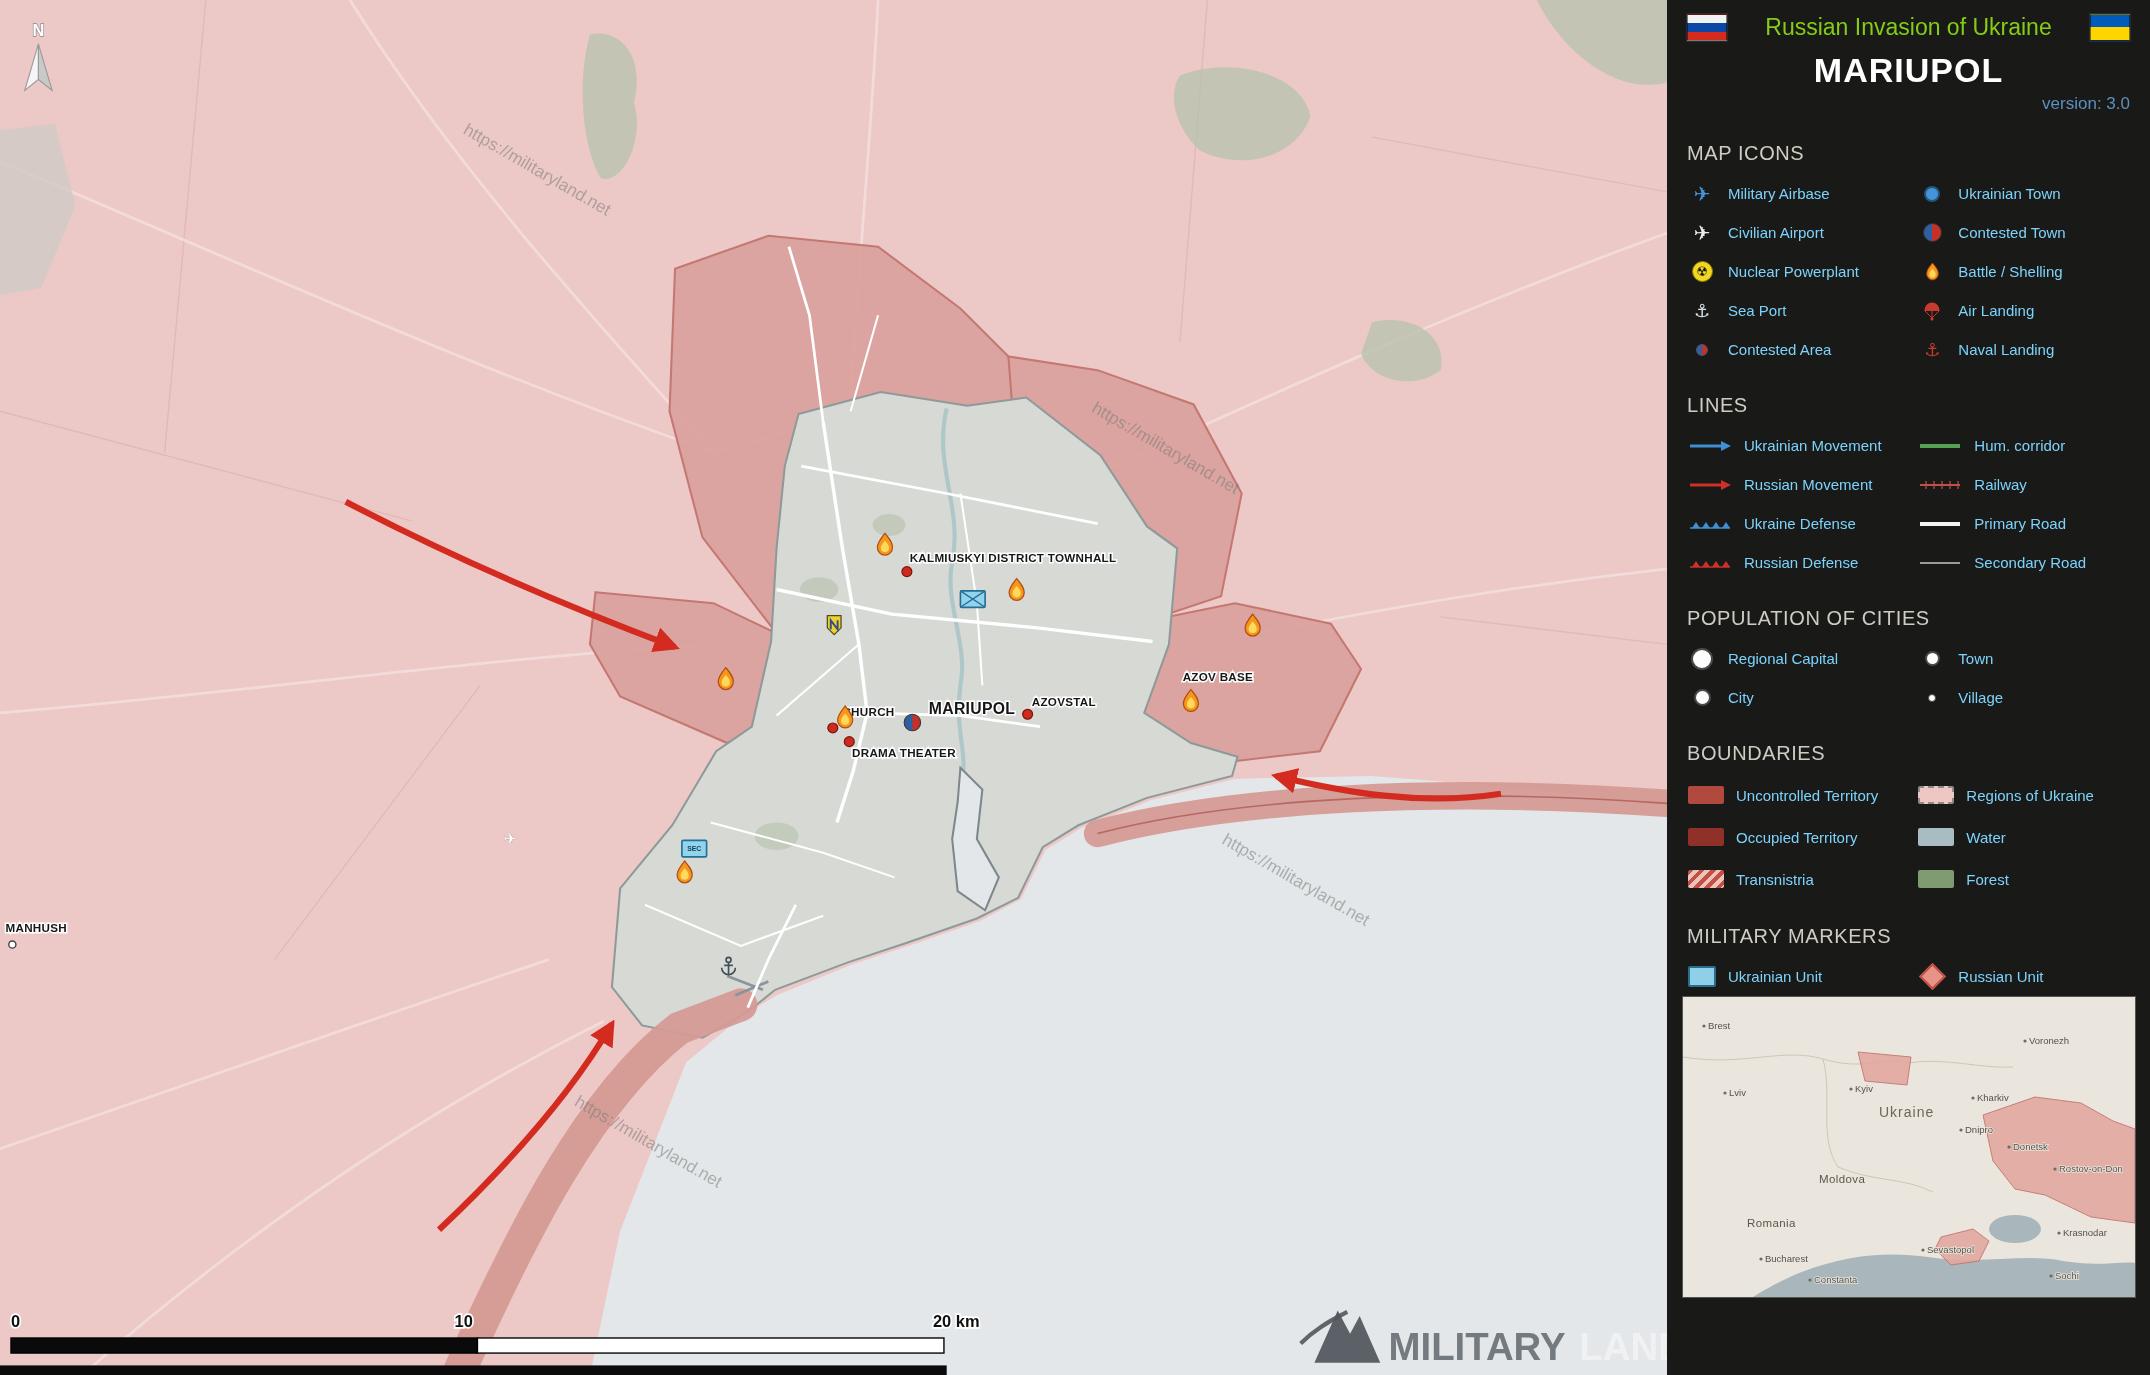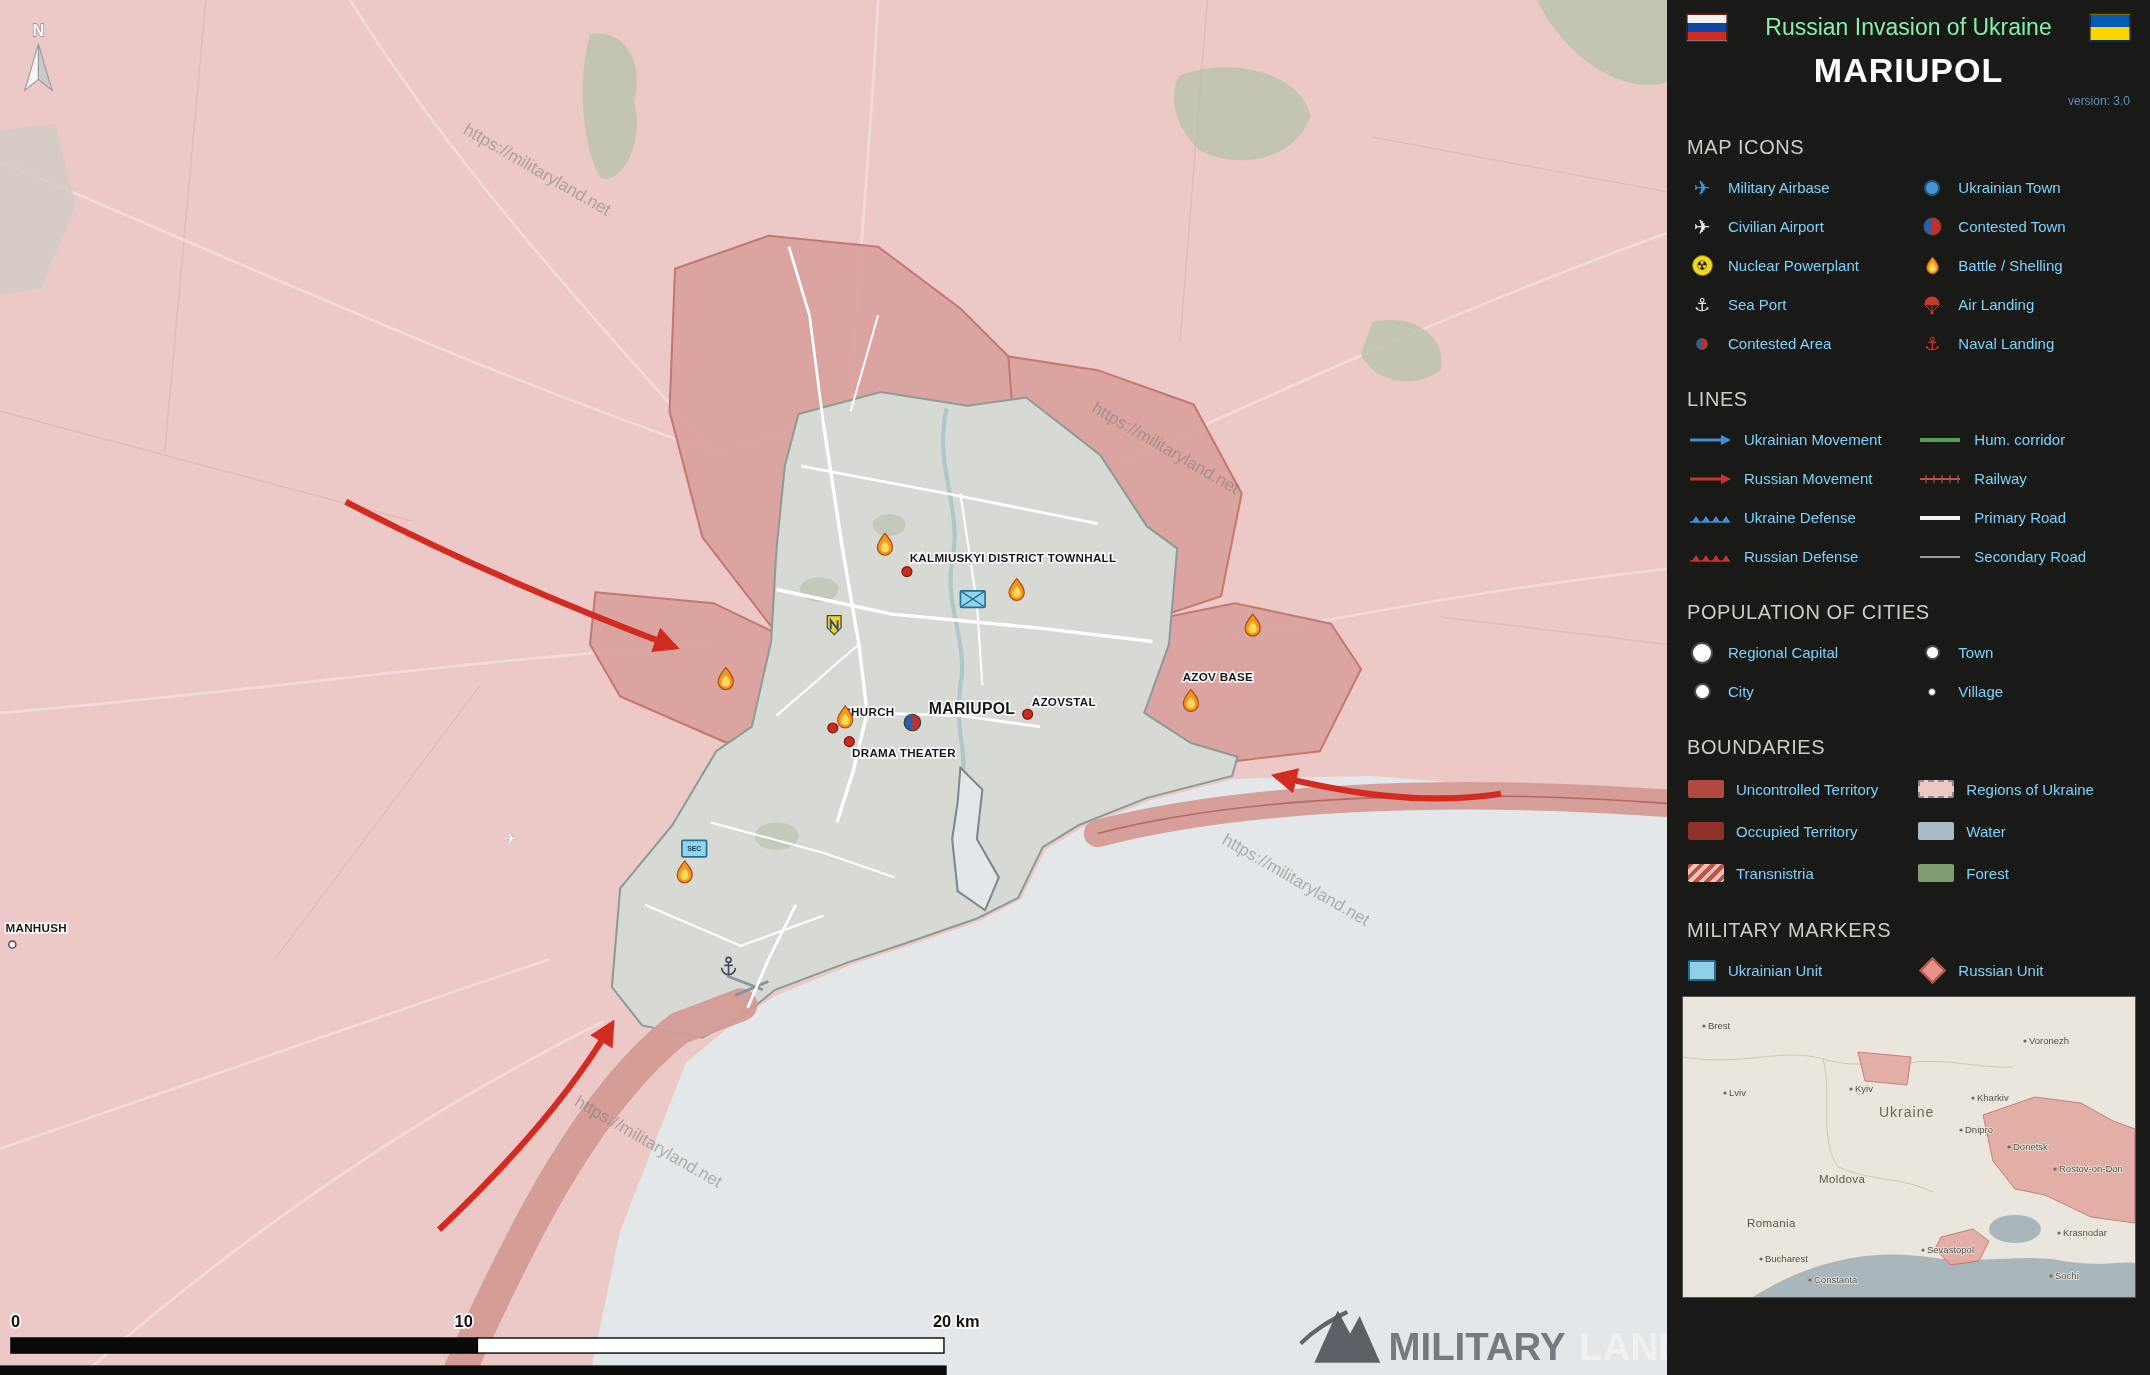--- a/index.html
+++ b/index.html
@@ -18,24 +18,24 @@
   .logo1{font:700 28px "Liberation Sans",sans-serif;fill:#6e757b;opacity:.95;}
   .logo2{font:700 28px "Liberation Sans",sans-serif;fill:#f0f2f3;opacity:.97;}
 
   
   .sidebar{position:absolute;left:1667px;top:0;width:483px;height:1375px;background:#191917;color:#d8d4cc;}
   .sb-inner{padding:14px 20px 0 20px;}
   .sb-titlerow{display:flex;align-items:center;justify-content:space-between;}
   .flag{width:38px;height:25px;border:1px solid rgba(0,0,0,.5);box-shadow:0 0 0 1px rgba(255,255,255,.08);flex:0 0 38px;}
   .flag-ru{background:linear-gradient(180deg,#f2f2f2 0 33%,#0c47a8 33% 66%,#d52b1e 66% 100%);}
   .flag-ua{background:linear-gradient(180deg,#005bbb 0 50%,#ffd500 50% 100%);}
-  .sb-title{color:#86efac;font-size:23px;white-space:nowrap;padding:0 8px;}
+  .sb-title{color:#84cc16;font-size:23px;white-space:nowrap;padding:0 8px;}
   .sb-city{text-align:center;color:#fff;font-size:34px;font-weight:700;letter-spacing:1px;margin-top:10px;}
   .sb-date{text-align:center;color:#b5695e;font-size:22px;margin-top:8px;padding-bottom:12px;border-bottom:1px solid #3a3a36;}
-  .sb-version{text-align:right;color:#5d8fc0;font-size:12px;margin-top:4px;}
+  .sb-version{text-align:right;color:#5d8fc0;font-size:17px;margin-top:4px;}
   .sb-sectitle{font-size:20px;color:#cfccc4;letter-spacing:.6px;margin:26px 0 10px 0;font-weight:400;}
   .sb-section.first .sb-sectitle{margin-top:28px;}
   .lg-grid{display:grid;grid-template-columns:52% 48%;row-gap:2px;}
   .lg-item{display:flex;align-items:center;gap:11px;min-height:37px;}
   .lg-item.tall{min-height:40px;}
   .lg-ic{width:30px;flex:0 0 30px;display:flex;justify-content:center;align-items:center;}
   .lg-lab{font-size:15px;color:#7dd3fc;}
   .glyph{line-height:1;}
   .plane-mil{font-size:20px;color:#4593d8;font-family:"DejaVu Sans",sans-serif;}
   .plane-civ{font-size:20px;color:#ececec;font-family:"DejaVu Sans",sans-serif;}

